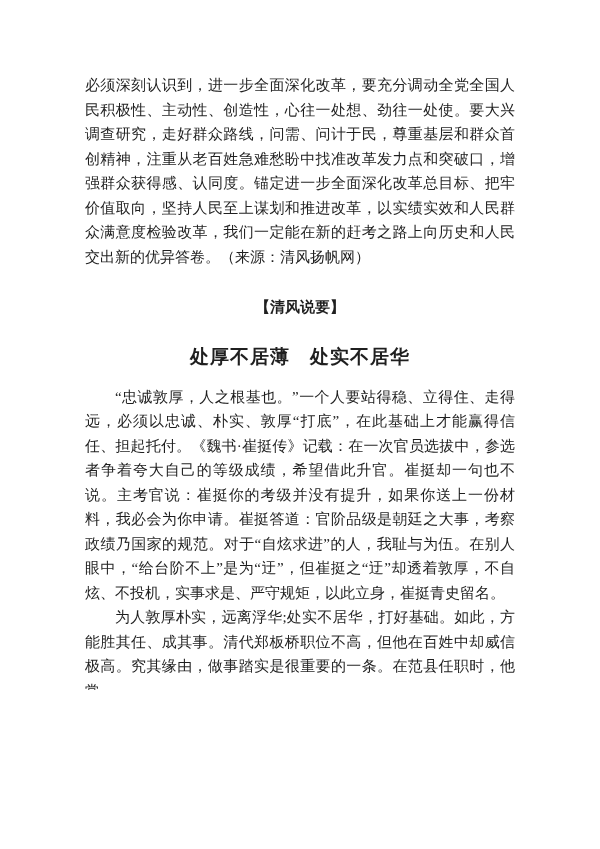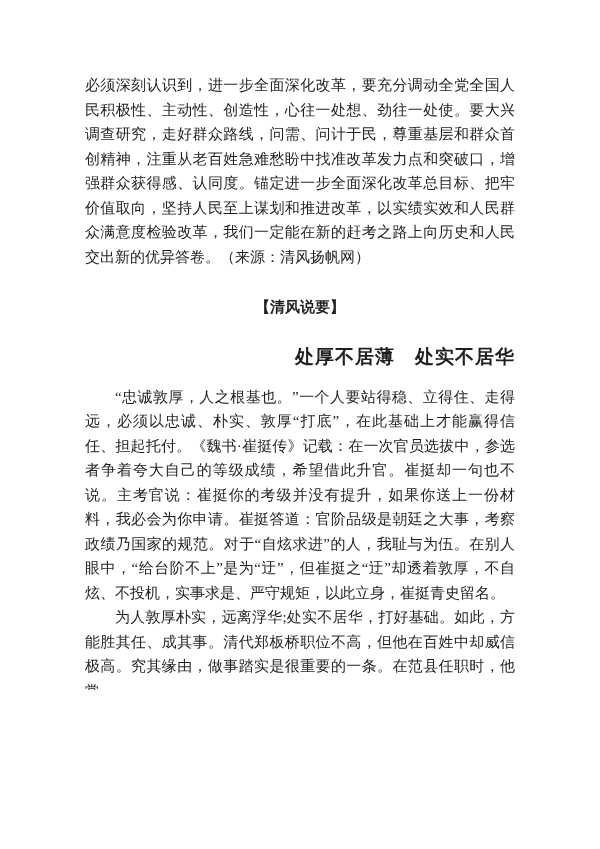--- a/index.html
+++ b/index.html
@@ -39,21 +39,21 @@
     font-size: 15px;
     line-height: 24.5px;
     font-weight: bold;
     text-align: center;
   }
   .article-title {
     margin: 22px 0 13px 0;
     font-size: 19px;
     line-height: 30px;
     font-weight: bold;
-    text-align: right;
+    text-align: center;
     letter-spacing: 1px;
   }
   .page-number {
     position: absolute;
     left: 0;
     right: 0;
     top: 788px;
     text-align: center;
     font-size: 14px;
     line-height: 20px;

